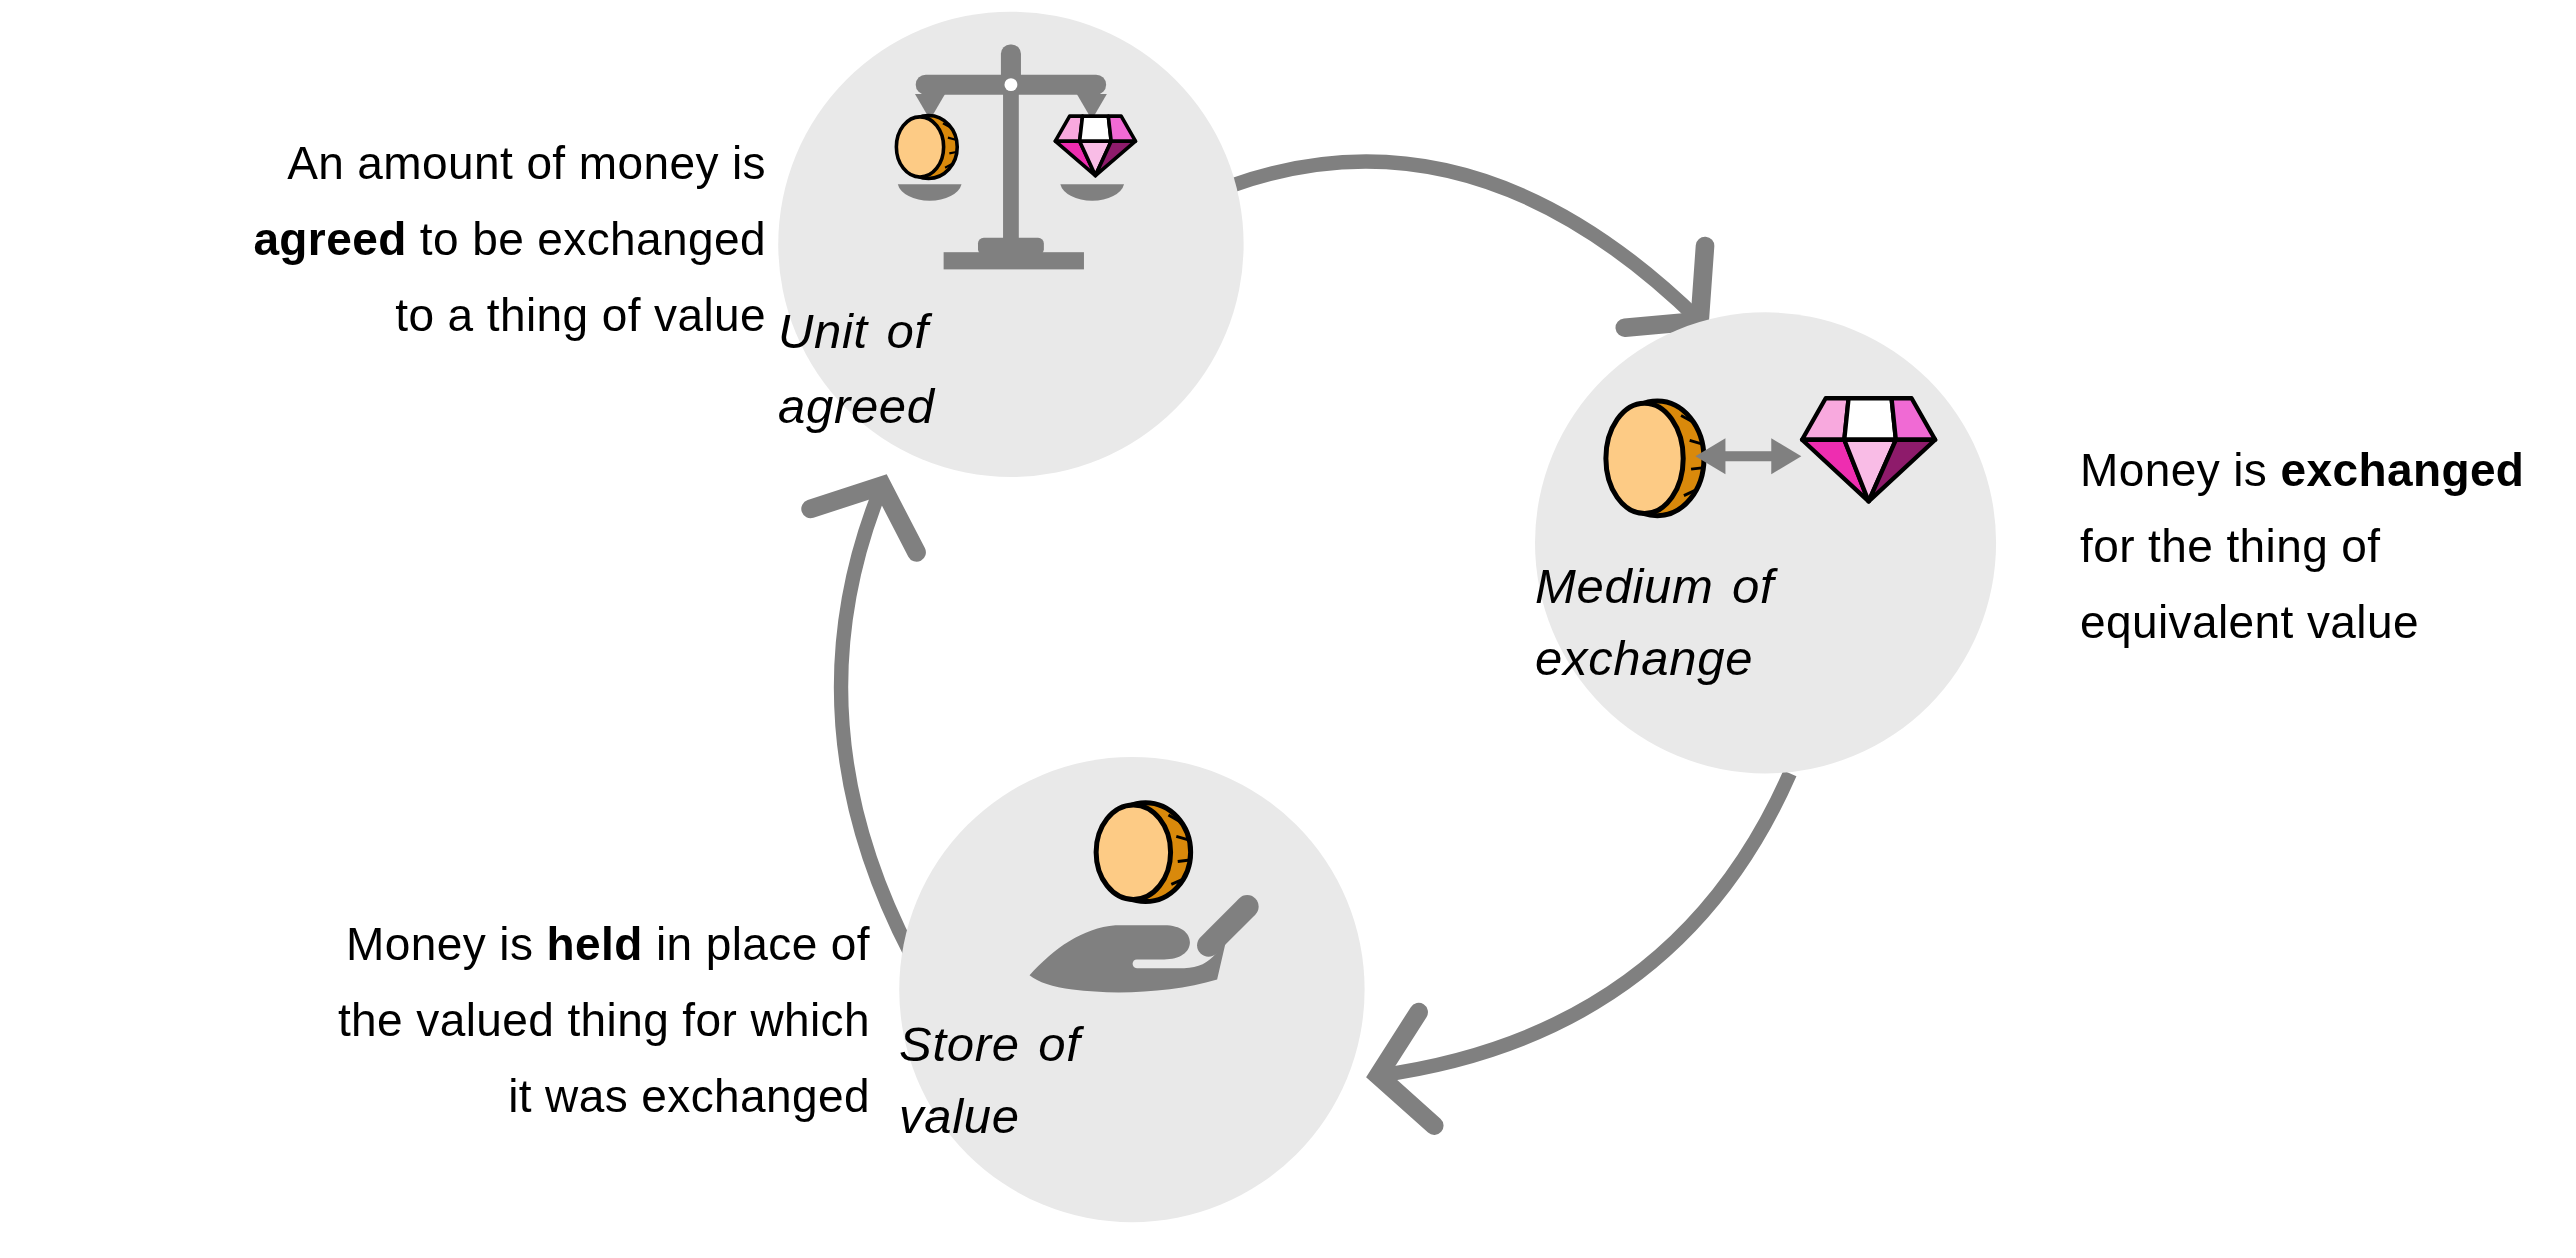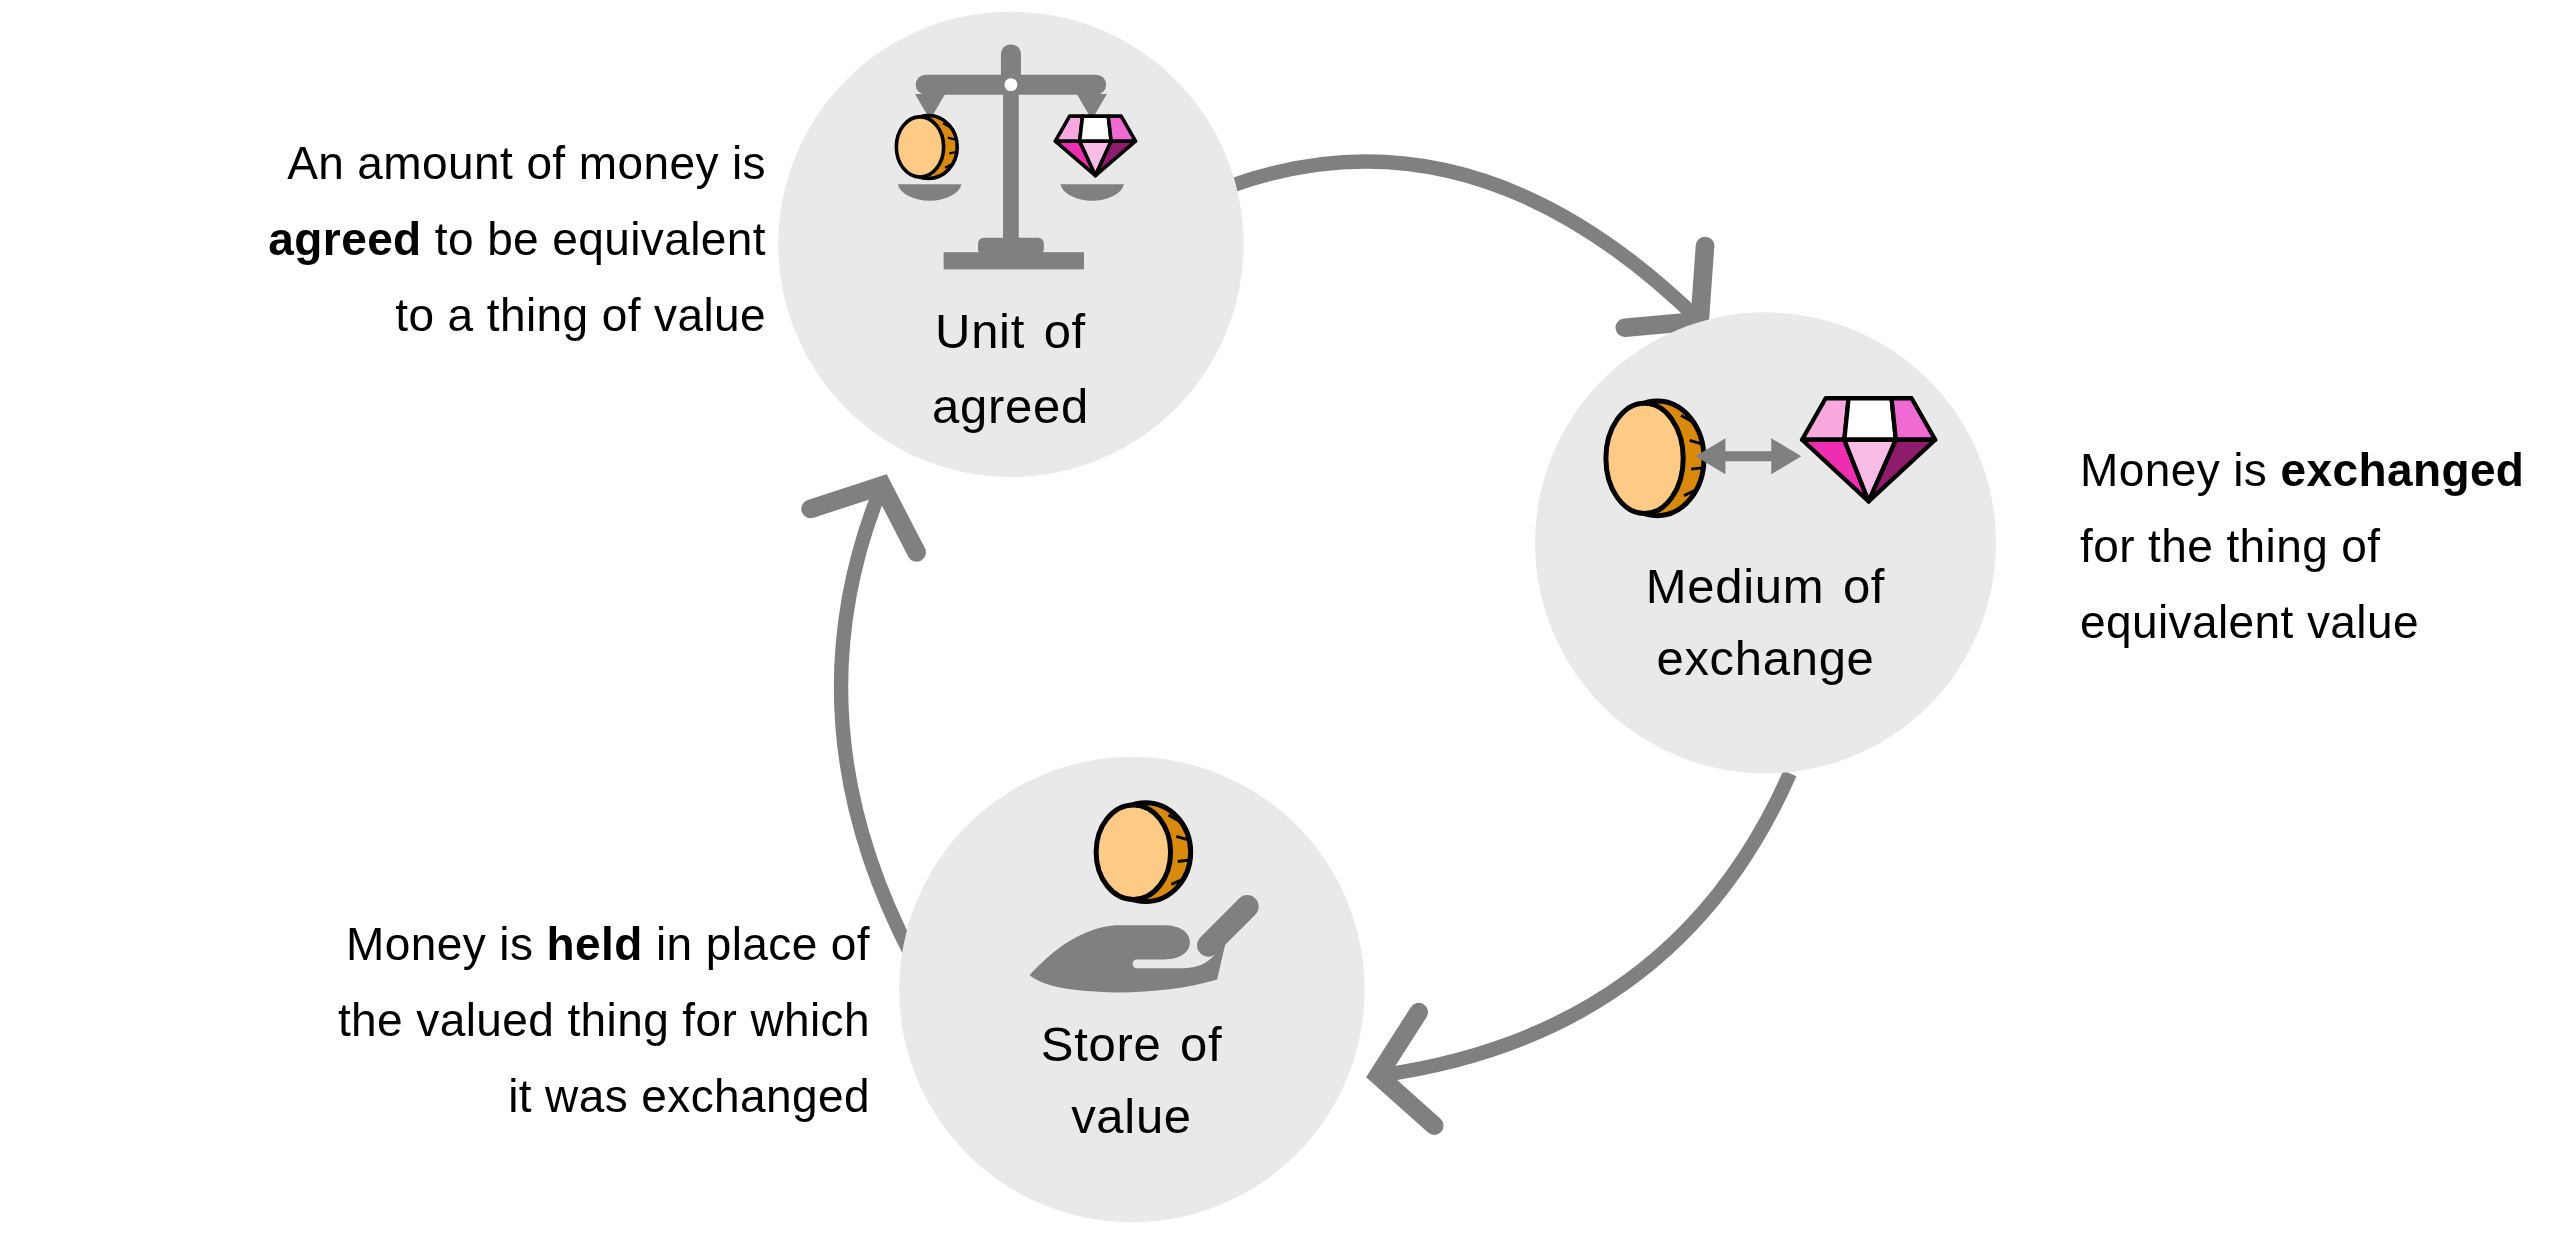--- a/index.html
+++ b/index.html
@@ -4,21 +4,21 @@
 <style>
   :root{
     --bg:#ffffff; --circle:#e9e9e9; --gray:#808080; --ink:#000000;
     --coin_face:#fdcb85; --coin_rim:#d9890b;
     --dia_light:#f8a9de; --dia_mid:#f06ad4; --dia_bright:#ee2db0; --dia_pale:#f9bce6; --dia_dark:#8e1b6b;
   }
   html,body{margin:0;padding:0;width:2576px;height:1259px;background:var(--bg);}
   #stage{position:relative;width:2576px;height:1259px;overflow:hidden;
          font-family:"Liberation Sans","DejaVu Sans",sans-serif;color:var(--ink);}
   svg.layer{position:absolute;left:0;top:0;width:2576px;height:1259px;}
-  .label{position:absolute;text-align:center;font-size:49px;line-height:75px;color:var(--ink);letter-spacing:0.7px;word-spacing:4.3px;}
+  .label{position:absolute;font-size:49px;line-height:75px;color:var(--ink);letter-spacing:0.7px;word-spacing:4.3px;font-style:italic;}
   .note{position:absolute;font-size:46px;line-height:76px;color:var(--ink);letter-spacing:0.4px;}
   .note b{font-weight:700;}
   .r{text-align:right;}
   .l{text-align:left;}
 </style>
 </head>
 <body>
 
 <div id="stage">
 
@@ -132,21 +132,21 @@
     <div>Medium of</div>
     <div>exchange</div>
   </div>
   <div class="label" style="left:899px;top:1008px;width:465px;line-height:72px;">
     <div>Store of</div>
     <div>value</div>
   </div>
 
   <div class="note r" style="left:107px;top:125px;width:659px;">
     <div><span>An amount of money is</span></div>
-    <div><b>agreed</b><span> to be equivalent</span></div>
+    <div><b>agreed</b><span> to be exchanged</span></div>
     <div><span>to a thing of value</span></div>
   </div>
 
   <div class="note l" style="left:2048px;top:432px;width:508px;margin-left:32px;">
     <div><span>Money is </span><b>exchanged</b></div>
     <div><span>for the thing of</span></div>
     <div><span>equivalent value</span></div>
   </div>
 
   <div class="note r" style="left:215px;top:906px;width:655px;">

